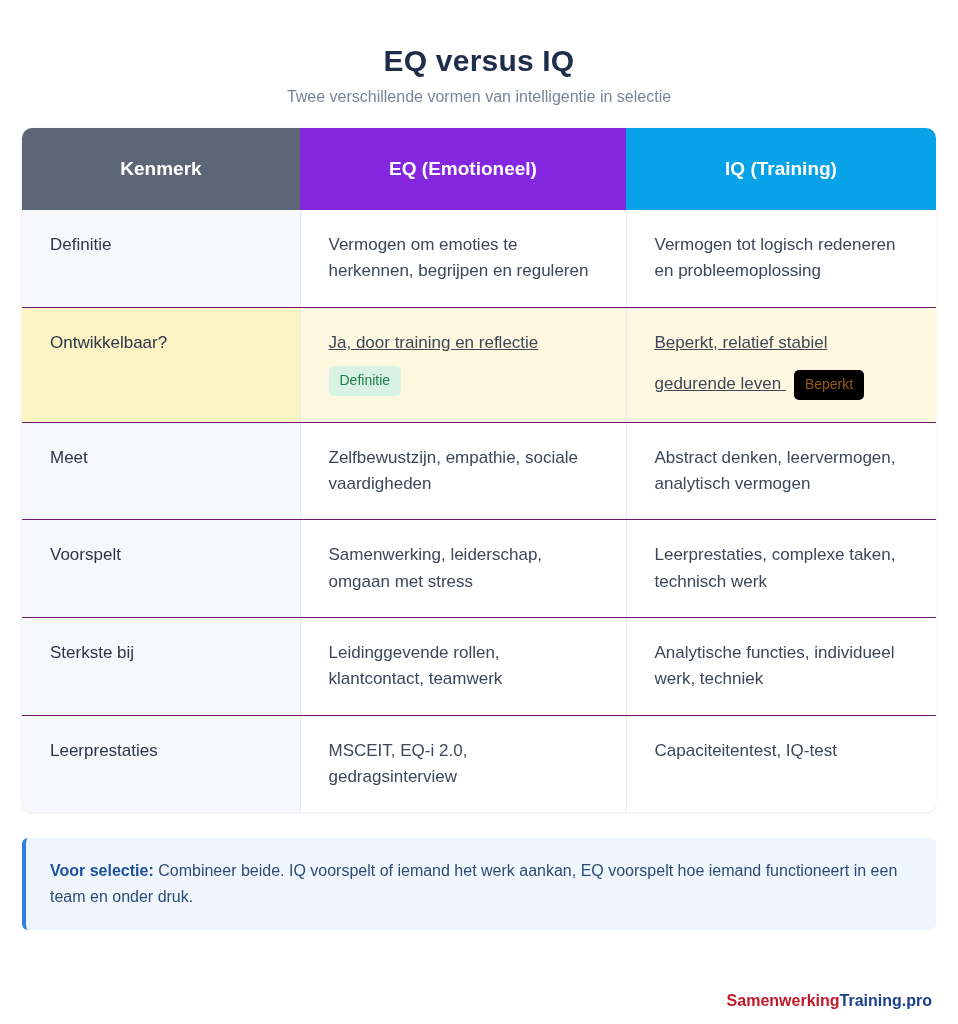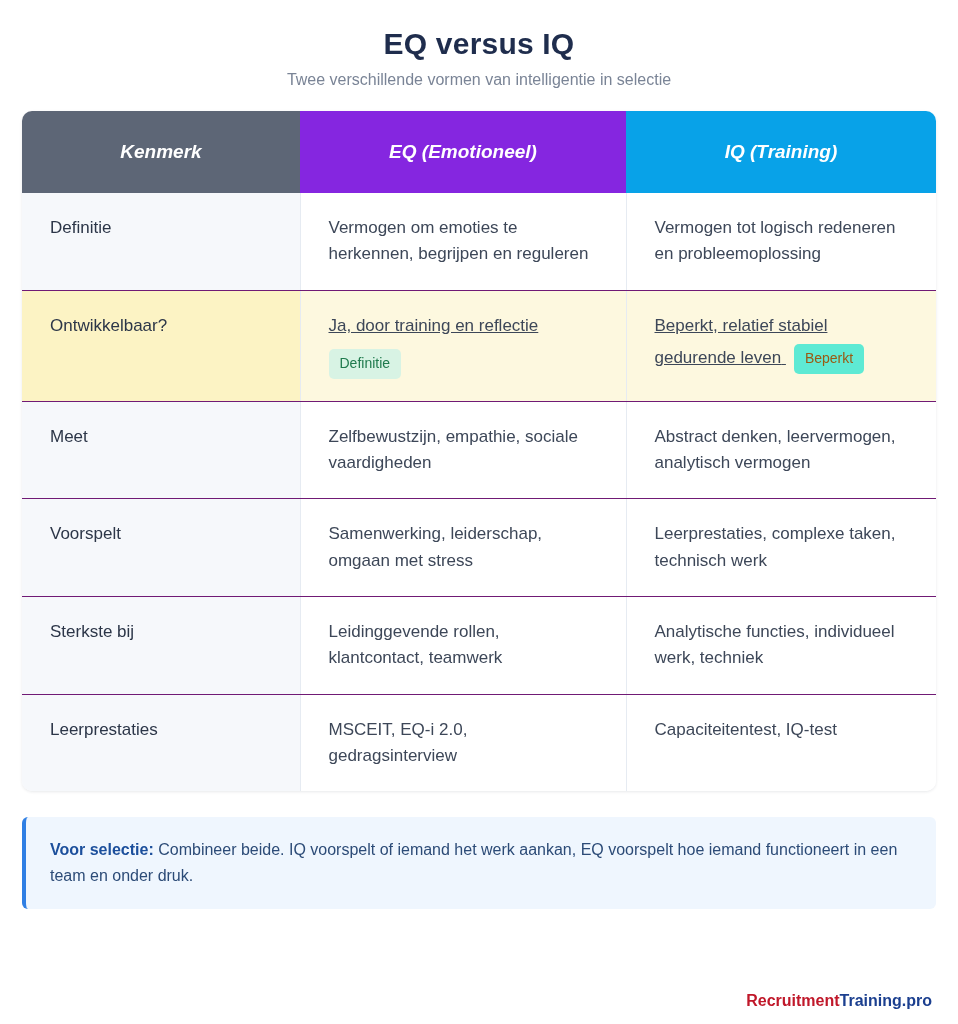--- a/index.html
+++ b/index.html
@@ -6,21 +6,21 @@
   html, body {
     width: 958px;
     height: 1024px;
     background: #ffffff;
     font-family: "Liberation Sans", sans-serif;
   }
   .page {
     width: 958px;
     height: 1024px;
     position: relative;
-    padding: 15px 22px 0 22px;
+    padding: 32px 22px 0 22px;
     background: #ffffff;
   }
   .title {
     text-align: center;
     font-size: 30px;
     font-weight: bold;
     color: #1f2d4d;
     letter-spacing: 0.2px;
     margin-top: 12px;
   }
@@ -43,21 +43,20 @@
     table-layout: fixed;
   }
   thead th {
     height: 82px;
     font-size: 19px;
     font-weight: bold;
     color: #ffffff;
     text-align: center;
     vertical-align: middle;
     padding: 0 10px;
-    font-style: italic;
   }
   th.col-feature { background: #5d6676; width: 278px; }
   th.col-eq      { background: #8526e0; width: 326px; }
   th.col-iq      { background: #08a2e8; }
   tbody td {
     padding: 22px 28px;
     font-size: 17px;
     color: #3d4758;
     line-height: 1.55;
     vertical-align: top;
@@ -76,21 +75,21 @@
   tr.highlight td.eq, tr.highlight td.iq { background: #fdf8df; text-decoration: underline; }
   .badge {
     display: inline-block;
     padding: 4px 11px;
     border-radius: 5px;
     font-size: 14px;
     margin-top: 10px;
     white-space: nowrap;
   }
   .badge.green { background: #d8f3e4; color: #1f7a4d; }
-  .badge.amber { background: #5eead4; color: #9a5a12; margin-left: 8px; margin-top: 5px; }
+  .badge.amber { background: #000000; color: #9a5a12; margin-left: 8px; margin-top: 14px; }
   .cell-inline { display: inline; }
   .note {
     margin: 26px 0 0 0;
     background: #eff6fe;
     border-left: 4px solid #2f7fe4;
     border-radius: 6px;
     padding: 20px 24px;
     font-size: 16px;
     line-height: 1.6;
     color: #2c4b77;
@@ -169,16 +168,16 @@
 
       </tbody>
     </table>
   </div>
 
   <div class="note">
     <b>Voor selectie:</b><span> Combineer beide. IQ voorspelt of iemand het werk aankan, EQ voorspelt hoe iemand functioneert in een team en onder druk.</span>
   </div>
 
   <div class="footer">
-    <span class="brand-1">Recruitment</span><span class="brand-2">Training.pro</span>
+    <span class="brand-1">Samenwerking</span><span class="brand-2">Training.pro</span>
   </div>
 
 </div>
 
 </body></html>

